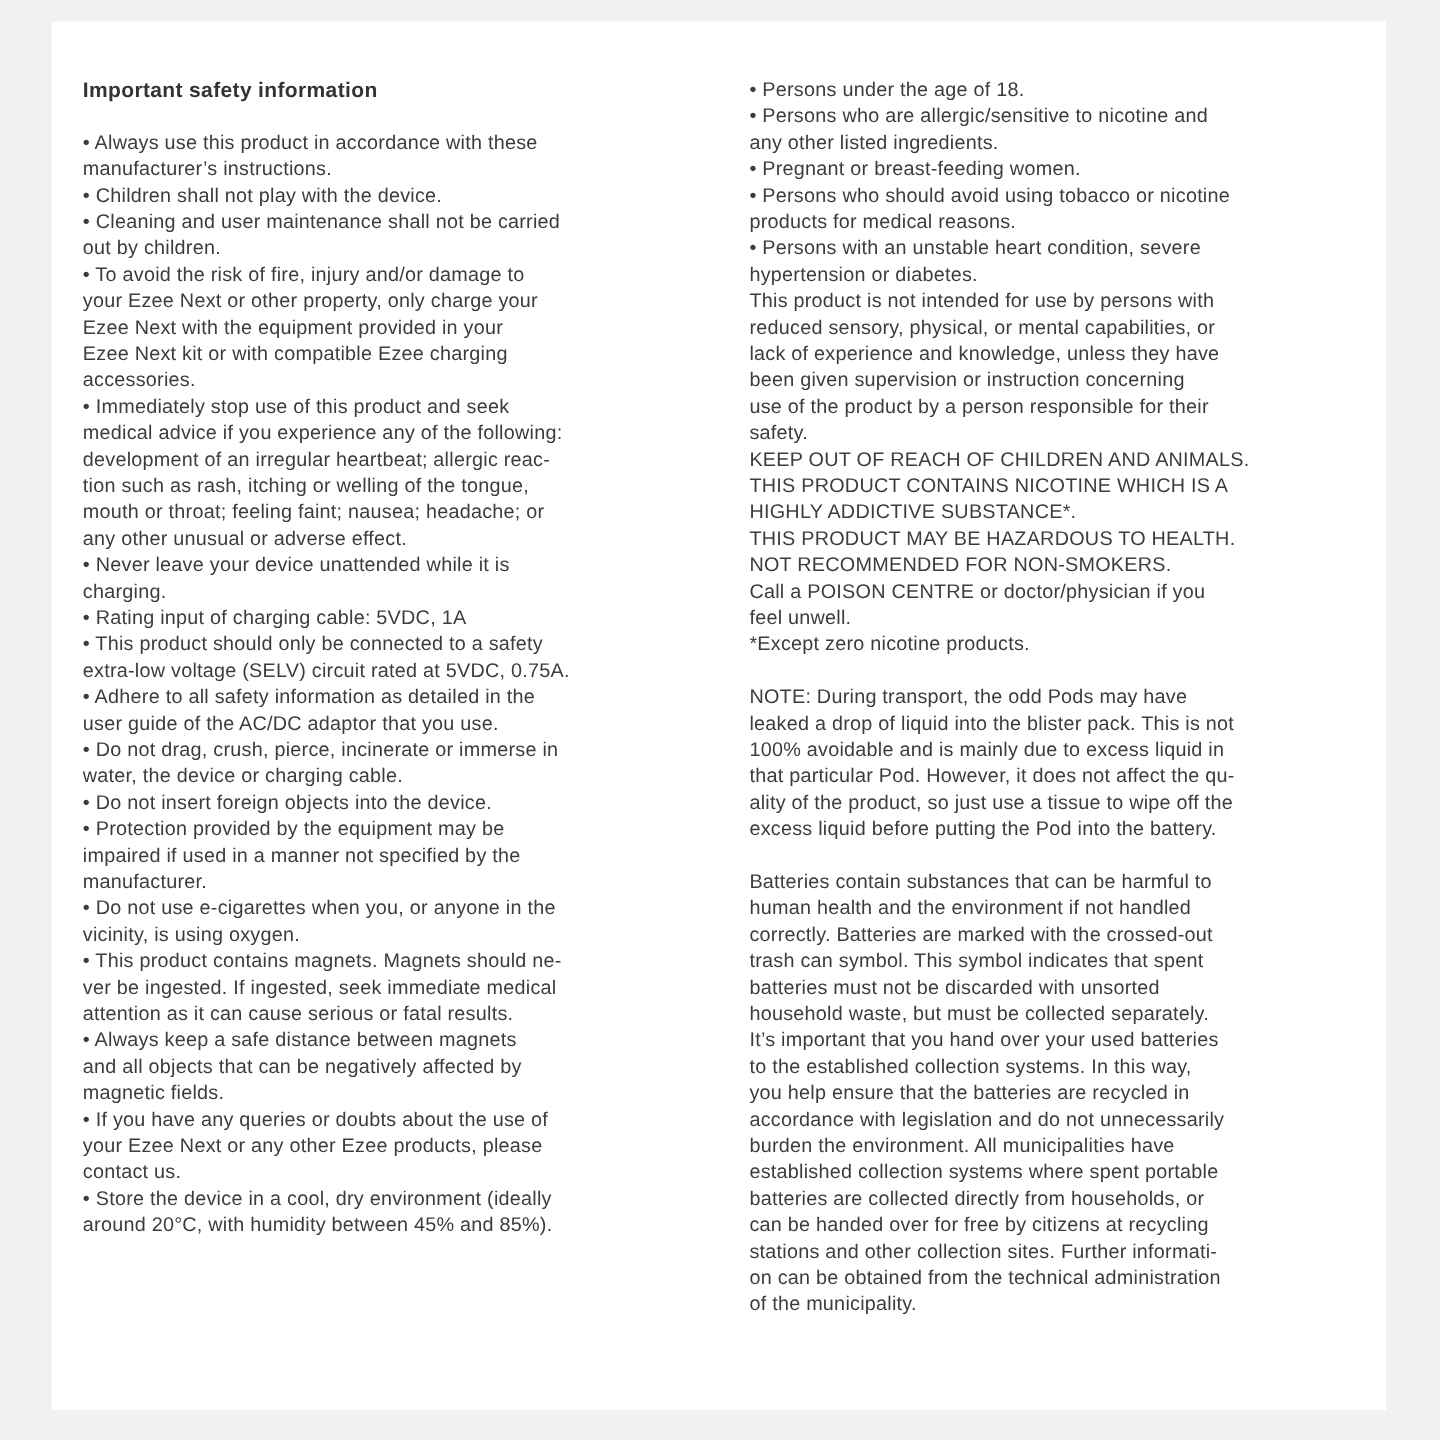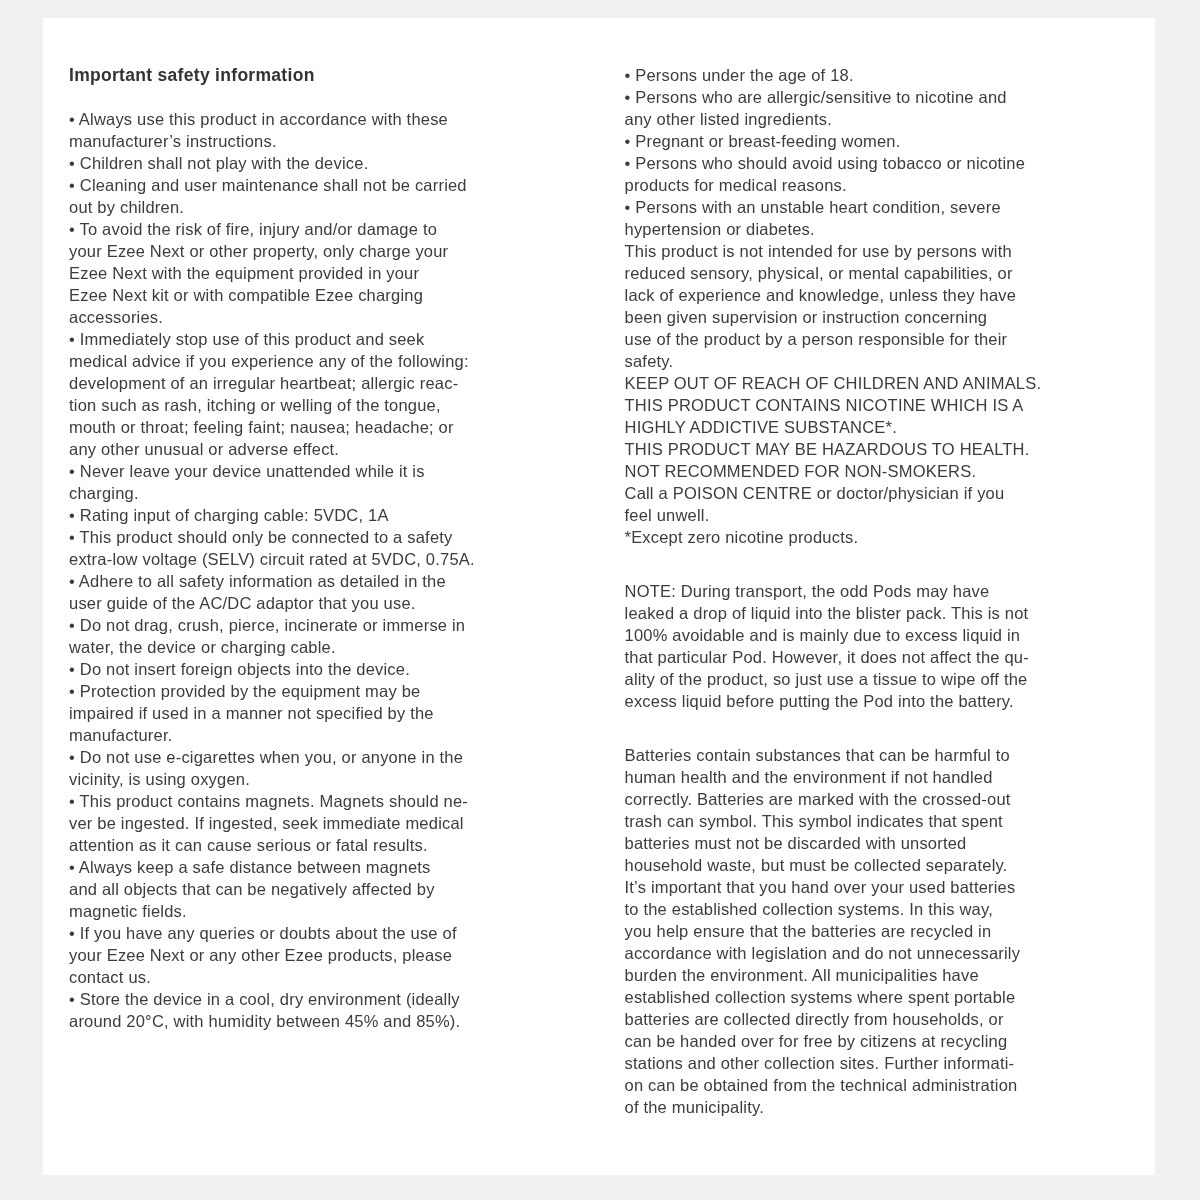--- a/index.html
+++ b/index.html
@@ -44,21 +44,21 @@
   }
   .text-block {
     font-size: 16.5px;
     font-weight: 400;
     letter-spacing: 0.2px;
     color: #3c3c3c;
     line-height: 22px;
     white-space: pre-line;
   }
   .text-block + .text-block {
-    margin-top: 32px;
+    margin-top: 22px;
   }
 </style>
 </head>
 <body>
 
 <div class="card">
   <div class="columns">
 
     <div class="col col-left">
       <div class="heading">Important safety information</div>

